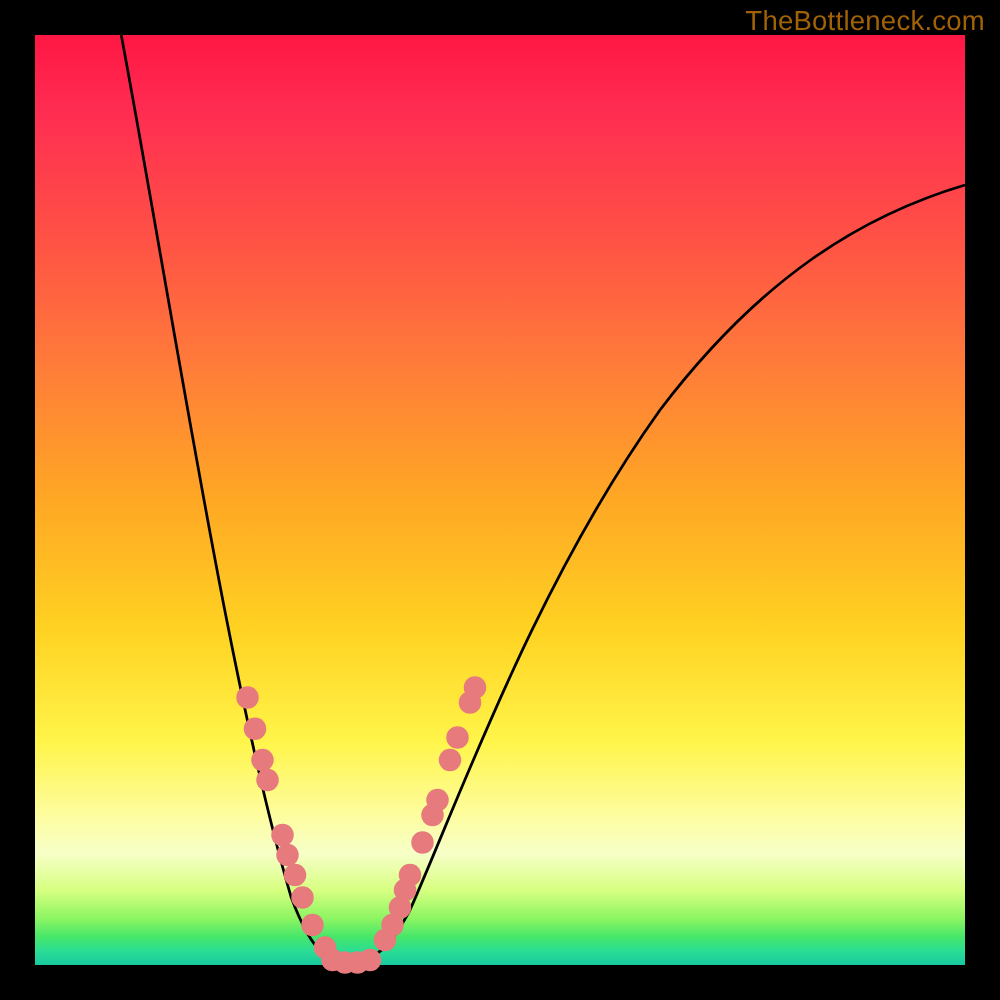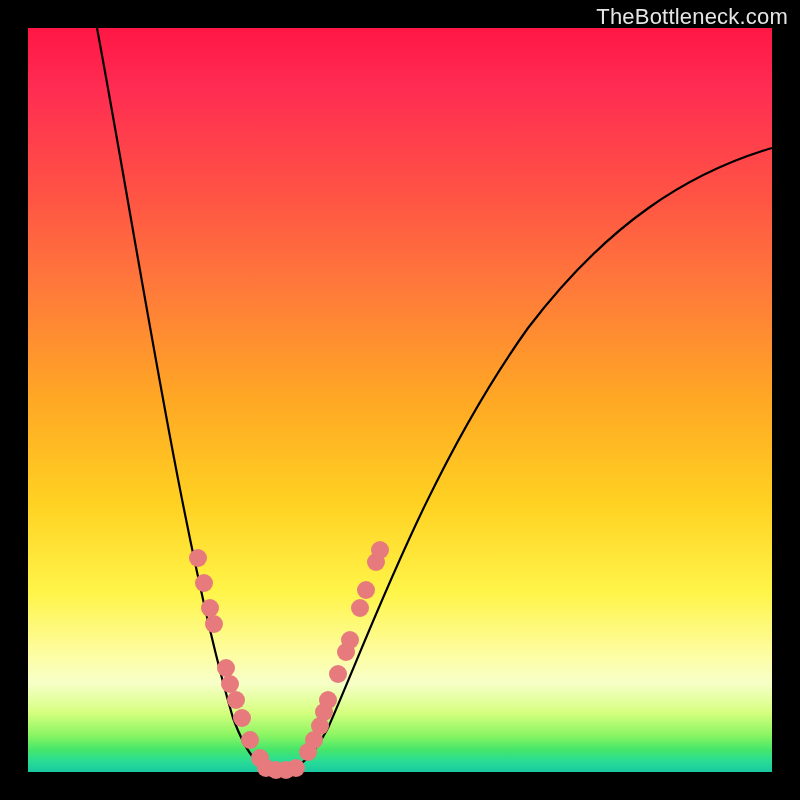--- a/index.html
+++ b/index.html
@@ -39,21 +39,21 @@
       #8cf562 95%,
       #46e66a 97%,
       #2add94 98.5%,
       #18c9a0 100%
     );
   }
   .watermark {
     position: absolute;
     top: 4px;
     right: 12px;
-    color: #e5e5e5;
+    color: #a16207;
     font-size: 22px;
     font-weight: 500;
     letter-spacing: 0.2px;
     user-select: none;
   }
   svg.curves {
     position: absolute;
     left: 0;
     top: 0;
     width: 744px;

